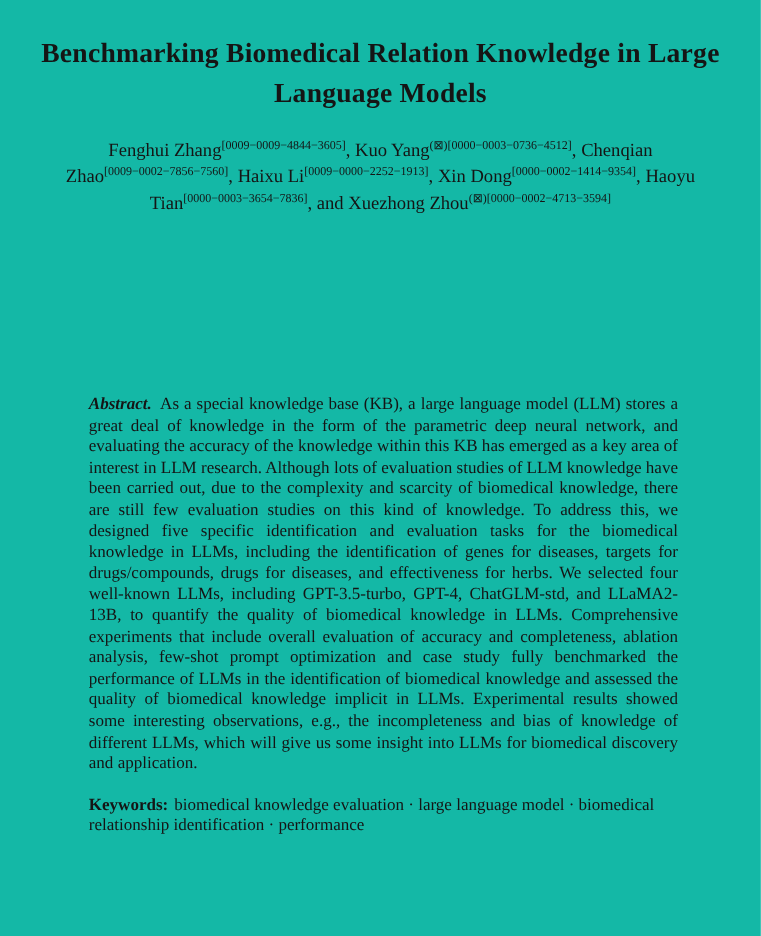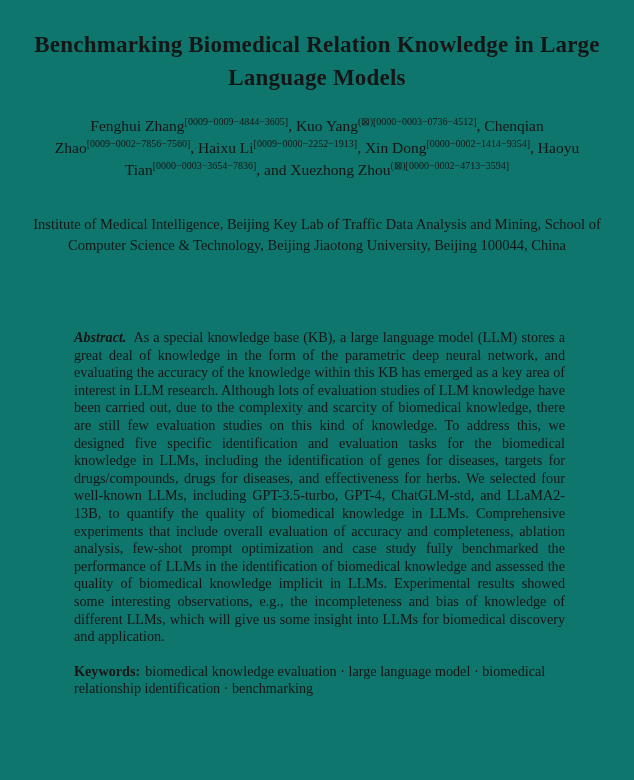--- a/index.html
+++ b/index.html
@@ -11,21 +11,21 @@
     width: 634px;
     height: 780px;
     position: relative;
     overflow: hidden;
     font-family: "Liberation Serif", serif;
     color: #151515;
   }
   .page {
     position: absolute;
     inset: 0;
-    background: #0f766e;
+    background: #14b8a6;
   }
   .title {
     position: absolute;
     top: 13px;
     left: 0;
     right: 0;
     padding: 0 30px;
     box-sizing: border-box;
     text-align: center;
     font-size: 23px;
@@ -87,24 +87,23 @@
 </style>
 </head>
 <body>
 
 <div class="page">
 
   <h1 class="title">Benchmarking Biomedical Relation Knowledge in Large Language Models</h1>
 
   <div class="authors"><span><span>Fenghui Zhang</span><sup class="orcid">[0009−0009−4844−3605]</sup></span><span>, </span><span><span>Kuo Yang</span><sup class="orcid">(⊠)[0000−0003−0736−4512]</sup></span><span>, </span><span><span>Chenqian Zhao</span><sup class="orcid">[0009−0002−7856−7560]</sup></span><span>, </span><span><span>Haixu Li</span><sup class="orcid">[0009−0000−2252−1913]</sup></span><span>, </span><span><span>Xin Dong</span><sup class="orcid">[0000−0002−1414−9354]</sup></span><span>, </span><span><span>Haoyu Tian</span><sup class="orcid">[0000−0003−3654−7836]</sup></span><span>, and </span><span><span>Xuezhong Zhou</span><sup class="orcid">(⊠)[0000−0002−4713−3594]</sup></span></div>
 
-  <div class="affiliation">Institute of Medical Intelligence, Beijing Key Lab of Traffic Data Analysis and Mining, School of Computer Science &amp; Technology, Beijing Jiaotong University, Beijing 100044, China</div>
 
   <div class="content">
     <p class="abstract">
       <span class="abs-label">Abstract.</span><span>As a special knowledge base (KB), a large language model (LLM) stores a great deal of knowledge in the form of the parametric deep neural network, and evaluating the accuracy of the knowledge within this KB has emerged as a key area of interest in LLM research. Although lots of evaluation studies of LLM knowledge have been carried out, due to the complexity and scarcity of biomedical knowledge, there are still few evaluation studies on this kind of knowledge. To address this, we designed five specific identification and evaluation tasks for the biomedical knowledge in LLMs, including the identification of genes for diseases, targets for drugs/compounds, drugs for diseases, and effectiveness for herbs. We selected four well-known LLMs, including GPT-3.5-turbo, GPT-4, ChatGLM-std, and LLaMA2-13B, to quantify the quality of biomedical knowledge in LLMs. Comprehensive experiments that include overall evaluation of accuracy and completeness, ablation analysis, few-shot prompt optimization and case study fully benchmarked the performance of LLMs in the identification of biomedical knowledge and assessed the quality of biomedical knowledge implicit in LLMs. Experimental results showed some interesting observations, e.g., the incompleteness and bias of knowledge of different LLMs, which will give us some insight into LLMs for biomedical discovery and application.</span>
     </p>
     <p class="keywords">
-      <span class="kw-label">Keywords:</span><span>biomedical knowledge evaluation · large language model · biomedical relationship identification · benchmarking</span>
+      <span class="kw-label">Keywords:</span><span>biomedical knowledge evaluation · large language model · biomedical relationship identification · performance</span>
     </p>
   </div>
 
 </div>
 
 </body></html>

